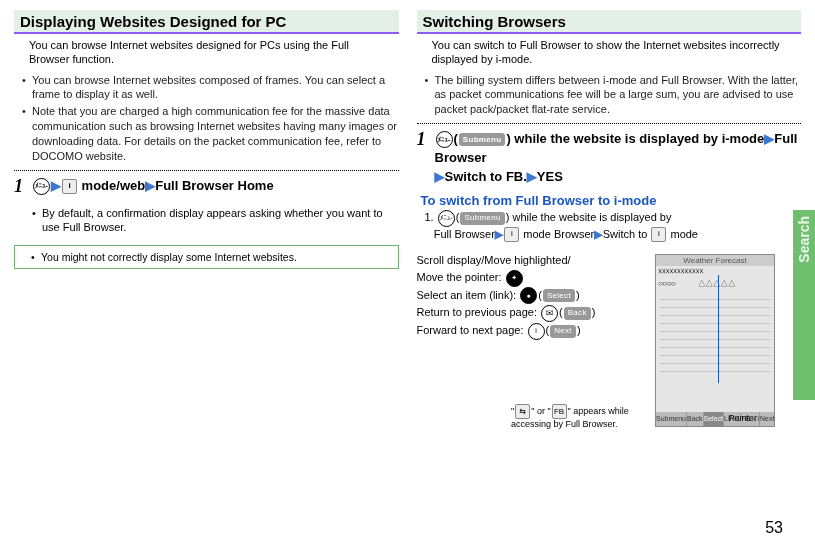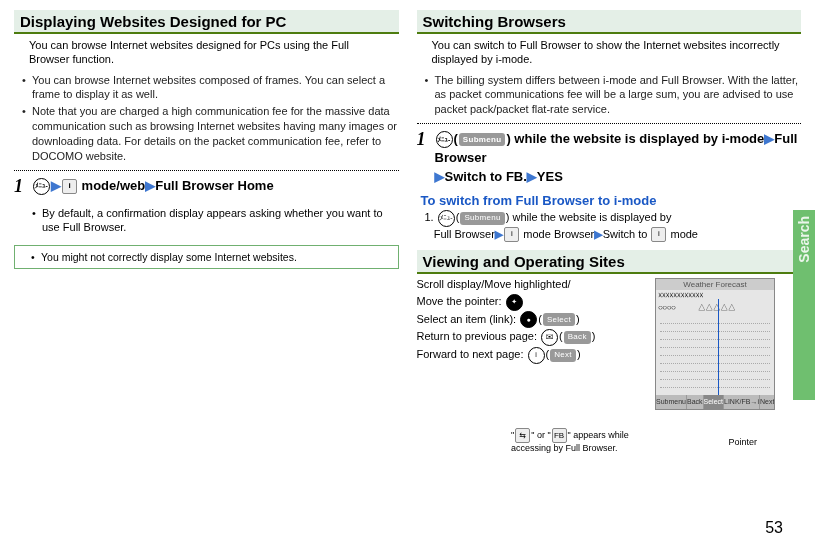--- a/index.html
+++ b/index.html
@@ -1,19 +1,19 @@
 <!DOCTYPE html>
 <html><head>
 <meta charset="utf-8">
 <style>
 html,body{margin:0;padding:0;font-family:"Helvetica Neue",Arial,sans-serif;font-size:11px;color:#000;background:#fff}
 .page{position:relative;width:815px;height:543px;padding:10px 14px;box-sizing:border-box}
 .cols{display:flex;gap:18px}
 .col{flex:1;min-width:0}
-.h2{background:#e4efe7;border-bottom:2px solid #4d7c0f;padding:3px 6px 2px;font-size:15px;font-weight:bold}
+.h2{background:#e4efe7;border-bottom:2px solid #8b5cf6;padding:3px 6px 2px;font-size:15px;font-weight:bold}
 .lead{font-weight:normal;margin:4px 15px 6px;line-height:1.3}
 .bullets{margin:0 0 6px;padding:0 0 0 8px}
 .bullets li{list-style:none;position:relative;padding-left:10px;line-height:1.35;color:#222;margin-bottom:2px}
 .bullets li:before{content:"•";position:absolute;left:0;top:0}
 .dots{border:none;border-top:1px dotted #000;margin:4px 0}
 .step{display:flex;align-items:flex-start;gap:6px;margin:6px 0 2px}
 .stepnum{font-family:Georgia,serif;font-size:18px;font-weight:bold;font-style:italic;line-height:1;min-width:12px}
 .instr{font-size:13px;font-weight:bold;line-height:1.45}
 .subbullet{margin:10px 0 0 18px;padding-left:10px;position:relative;line-height:1.35}
 .subbullet:before{content:"•";position:absolute;left:0}
@@ -25,21 +25,21 @@
 .oltxt{margin:0 0 0 8px;line-height:1.35}
 .viewing{margin:2px 0 0;line-height:1.55}
 .round{display:inline-flex;align-items:center;justify-content:center;width:15px;height:15px;border:1px solid #000;border-radius:50%;font-size:7px;background:#fff;vertical-align:middle;margin:0 1px}
 .round.dark{background:#000;color:#fff}
 .round.env{font-size:9px}
 .pill{display:inline-flex;align-items:center;justify-content:center;background:#999;color:#fff;border-radius:3px;height:13px;padding:0 4px;font-size:8px;vertical-align:middle;margin:0 1px;letter-spacing:.3px}
 .ikey{display:inline-flex;align-items:center;justify-content:center;width:13px;height:13px;border:1px solid #888;border-radius:2px;vertical-align:middle;font-size:8px;background:#eee;margin:0 1px}
 .tab{position:absolute;right:0;top:210px;width:22px;height:190px;background:#6fbf6f}
 .tab .t{writing-mode:vertical-rl;transform:rotate(180deg);color:#eaf5ea;font-weight:bold;font-size:14px;position:absolute;top:6px;left:3px}
 .pagenum{position:absolute;right:32px;bottom:6px;font-size:16px}
-.shot{position:absolute;right:26px;top:2px;width:120px;height:132px;border:1px solid #888;background:#e6e6e6;font-size:8px;box-sizing:border-box;overflow:hidden}
+.shot{position:absolute;right:26px;top:2px;width:120px;height:173px;border:1px solid #888;background:#e6e6e6;font-size:8px;box-sizing:border-box;overflow:hidden}
 .shot .titlebar{background:#ccc;color:#555;font-size:8px;padding:1px 2px;text-align:center}
 .shot .sym{padding:1px 2px;letter-spacing:-.5px}
 .shot .rows{padding:2px 4px}
 .shot .rows div{height:7px;border-bottom:1px dotted #aaa}
 .shot .bar{position:absolute;bottom:0;left:0;right:0;height:14px;background:#bbb;display:flex;font-size:7px}
 .shot .bar span{flex:1;text-align:center;line-height:14px;color:#333;border-right:1px solid #999}
 .shot .bar .sel{background:#888;color:#fff}
 .pointer{position:absolute;width:1px;background:#1a58c5;height:108px;top:20px;left:62px}
 .cap{position:absolute;font-size:9px;line-height:1.25}
 .viewblock{position:relative;height:180px}
@@ -84,21 +84,20 @@
           <span class="arr">▶</span><span>Switch to FB.</span><span class="arr">▶</span><span>YES</span>
         </div>
       </div>
       <div class="subhdr">To switch from Full Browser to i-mode</div>
       <div class="oltxt">
         <span>1. </span><span class="round">ﾒﾆｭ-</span>(<span class="pill">Submenu</span><span>) while the website is displayed by</span><br>
         &nbsp;&nbsp;&nbsp;<span>Full Browser</span><span class="arr">▶</span><span class="ikey">i</span><span> mode Browser</span><span class="arr">▶</span><span>Switch to </span><span class="ikey">i</span><span> mode</span>
       </div>
 
       <div style="height:8px"></div>
-      <div class="h2">Viewing and Operating Sites</div>
 
       <div class="viewblock">
         <div class="viewing" style="width:230px">
           <span>Scroll display/Move highlighted/</span><br>
           <span>Move the pointer: </span><span class="round dark">✦</span><br>
           <span>Select an item (link): </span><span class="round dark">●</span>(<span class="pill">Select</span>)<br>
           <span>Return to previous page: </span><span class="round env">✉</span>(<span class="pill">Back</span>)<br>
           <span>Forward to next page: </span><span class="round">i</span>(<span class="pill">Next</span>)
         </div>
 

